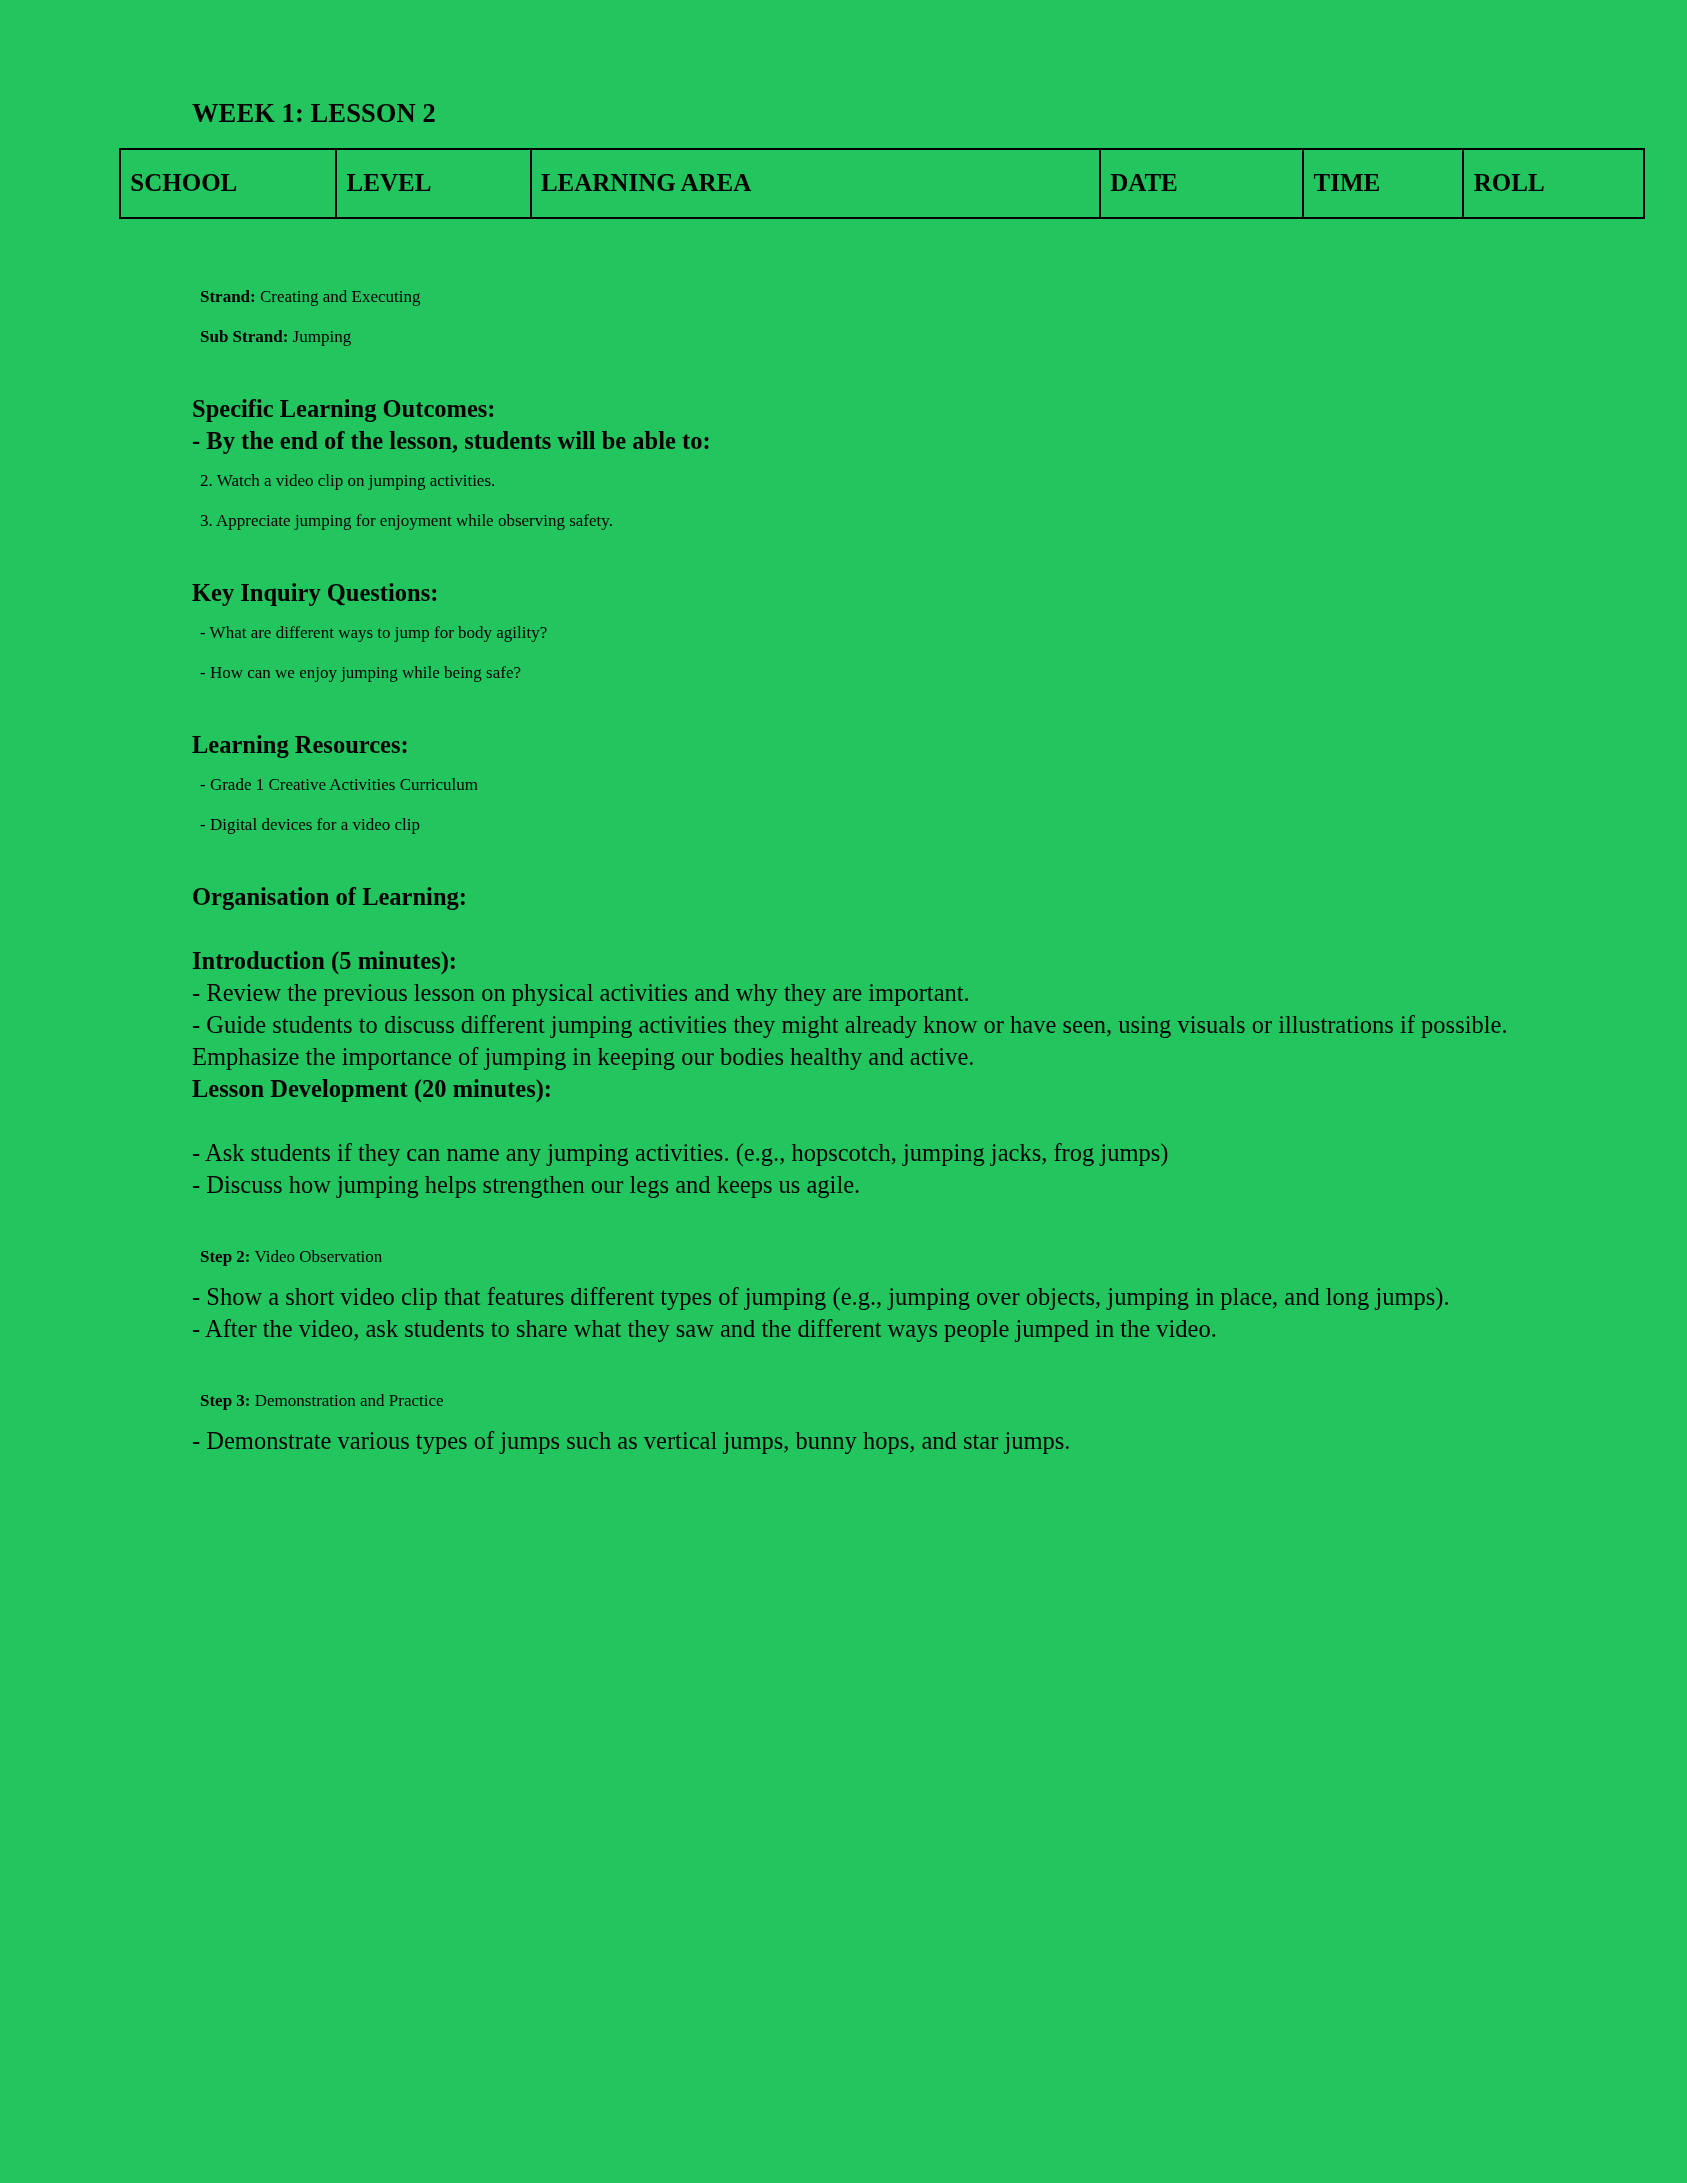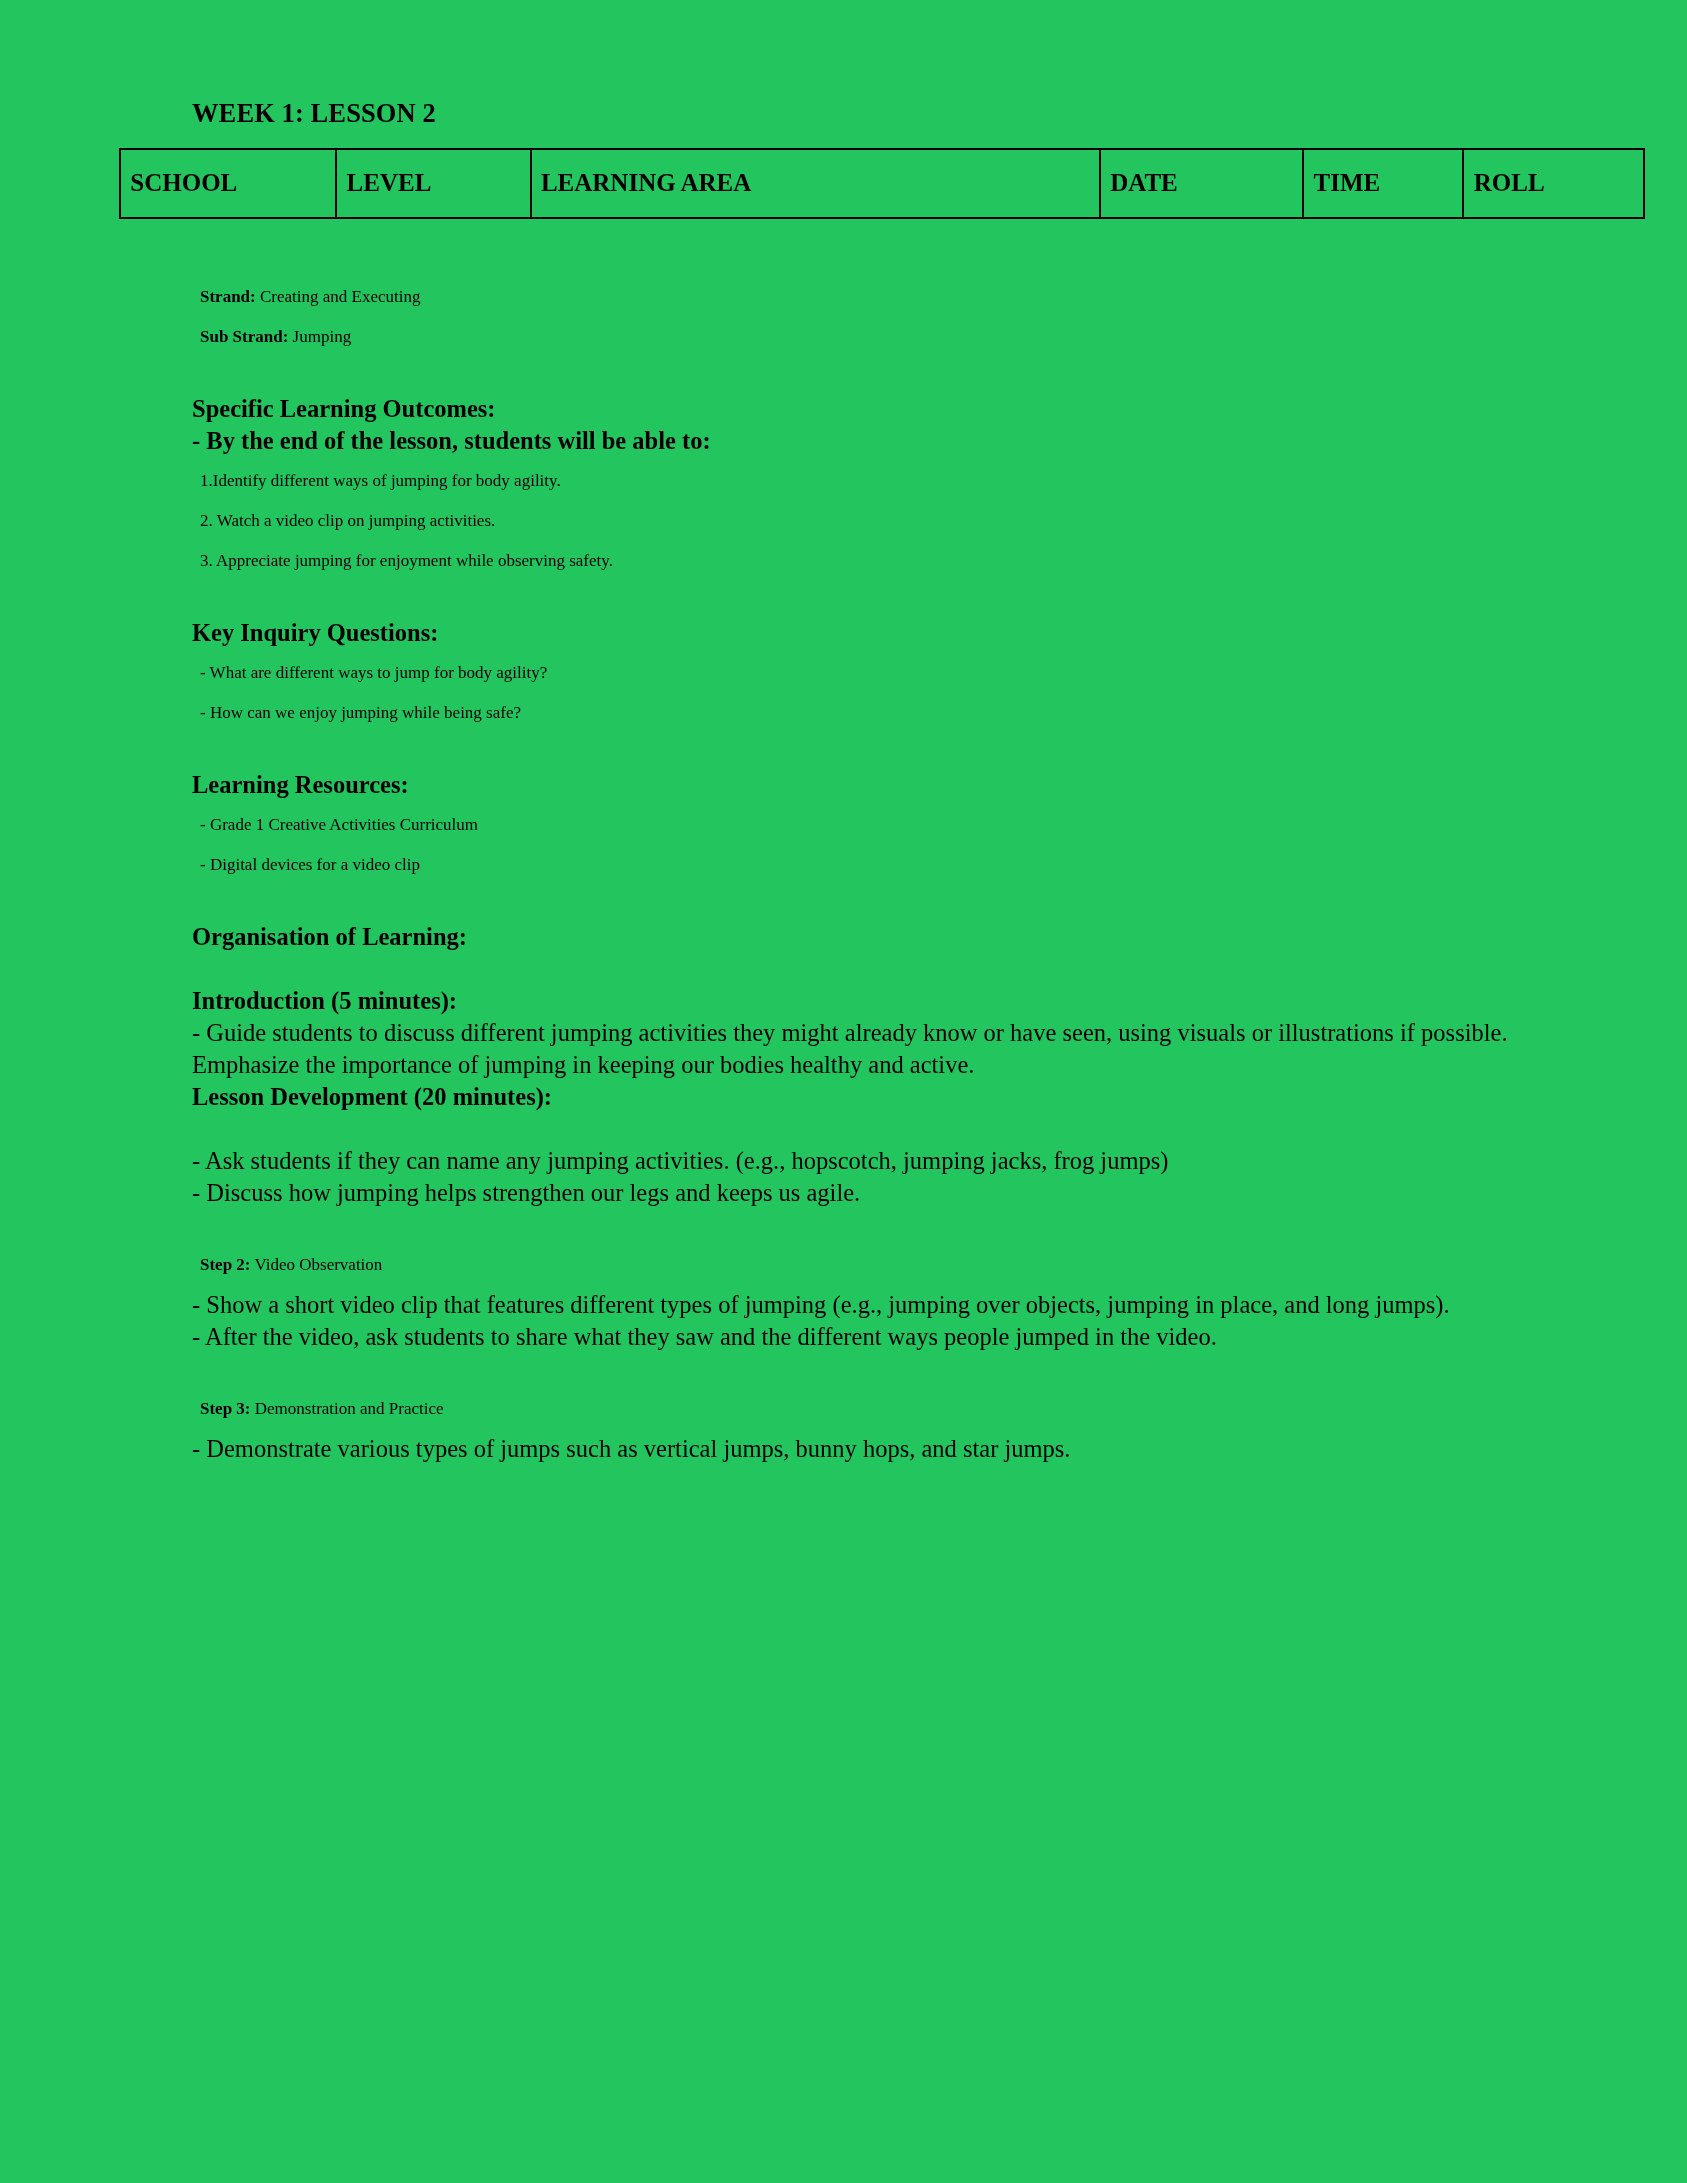--- a/index.html
+++ b/index.html
@@ -128,21 +128,20 @@
 
     <div class="body-block">
 
       <p class="line"><span class="b">Strand:</span><span> Creating and Executing</span></p>
       <p class="line"><span class="b">Sub Strand:</span><span> Jumping</span></p>
 
       <div class="spacer-1"></div>
 
       <p class="heading">Specific Learning Outcomes:</p>
       <p class="heading">- By the end of the lesson, students will be able to:</p>
-      <p class="line">1.Identify different ways of jumping for body agility.</p>
       <p class="line">2. Watch a video clip on jumping activities.</p>
       <p class="line">3. Appreciate jumping for enjoyment while observing safety.</p>
 
       <div class="spacer-1"></div>
 
       <p class="heading">Key Inquiry Questions:</p>
       <p class="line">- What are different ways to jump for body agility?</p>
       <p class="line">- How can we enjoy jumping while being safe?</p>
 
       <div class="spacer-1"></div>
@@ -151,20 +150,21 @@
       <p class="line">- Grade 1 Creative Activities Curriculum</p>
       <p class="line">- Digital devices for a video clip</p>
 
       <div class="spacer-1"></div>
 
       <p class="heading">Organisation of Learning:</p>
 
       <div class="spacer-1"></div>
 
       <p class="heading">Introduction (5 minutes):</p>
+      <p class="para">- Review the previous lesson on physical activities and why they are important.</p>
       <p class="para">- Guide students to discuss different jumping activities they might already know or have seen, using visuals or illustrations if possible. Emphasize the importance of jumping in keeping our bodies healthy and active.</p>
       <p class="heading">Lesson Development (20 minutes):</p>
 
       <div class="spacer-1"></div>
 
       <p class="para">- Ask students if they can name any jumping activities. (e.g., hopscotch, jumping jacks, frog jumps)</p>
       <p class="para">- Discuss how jumping helps strengthen our legs and keeps us agile.</p>
 
       <div class="spacer-1"></div>
 

